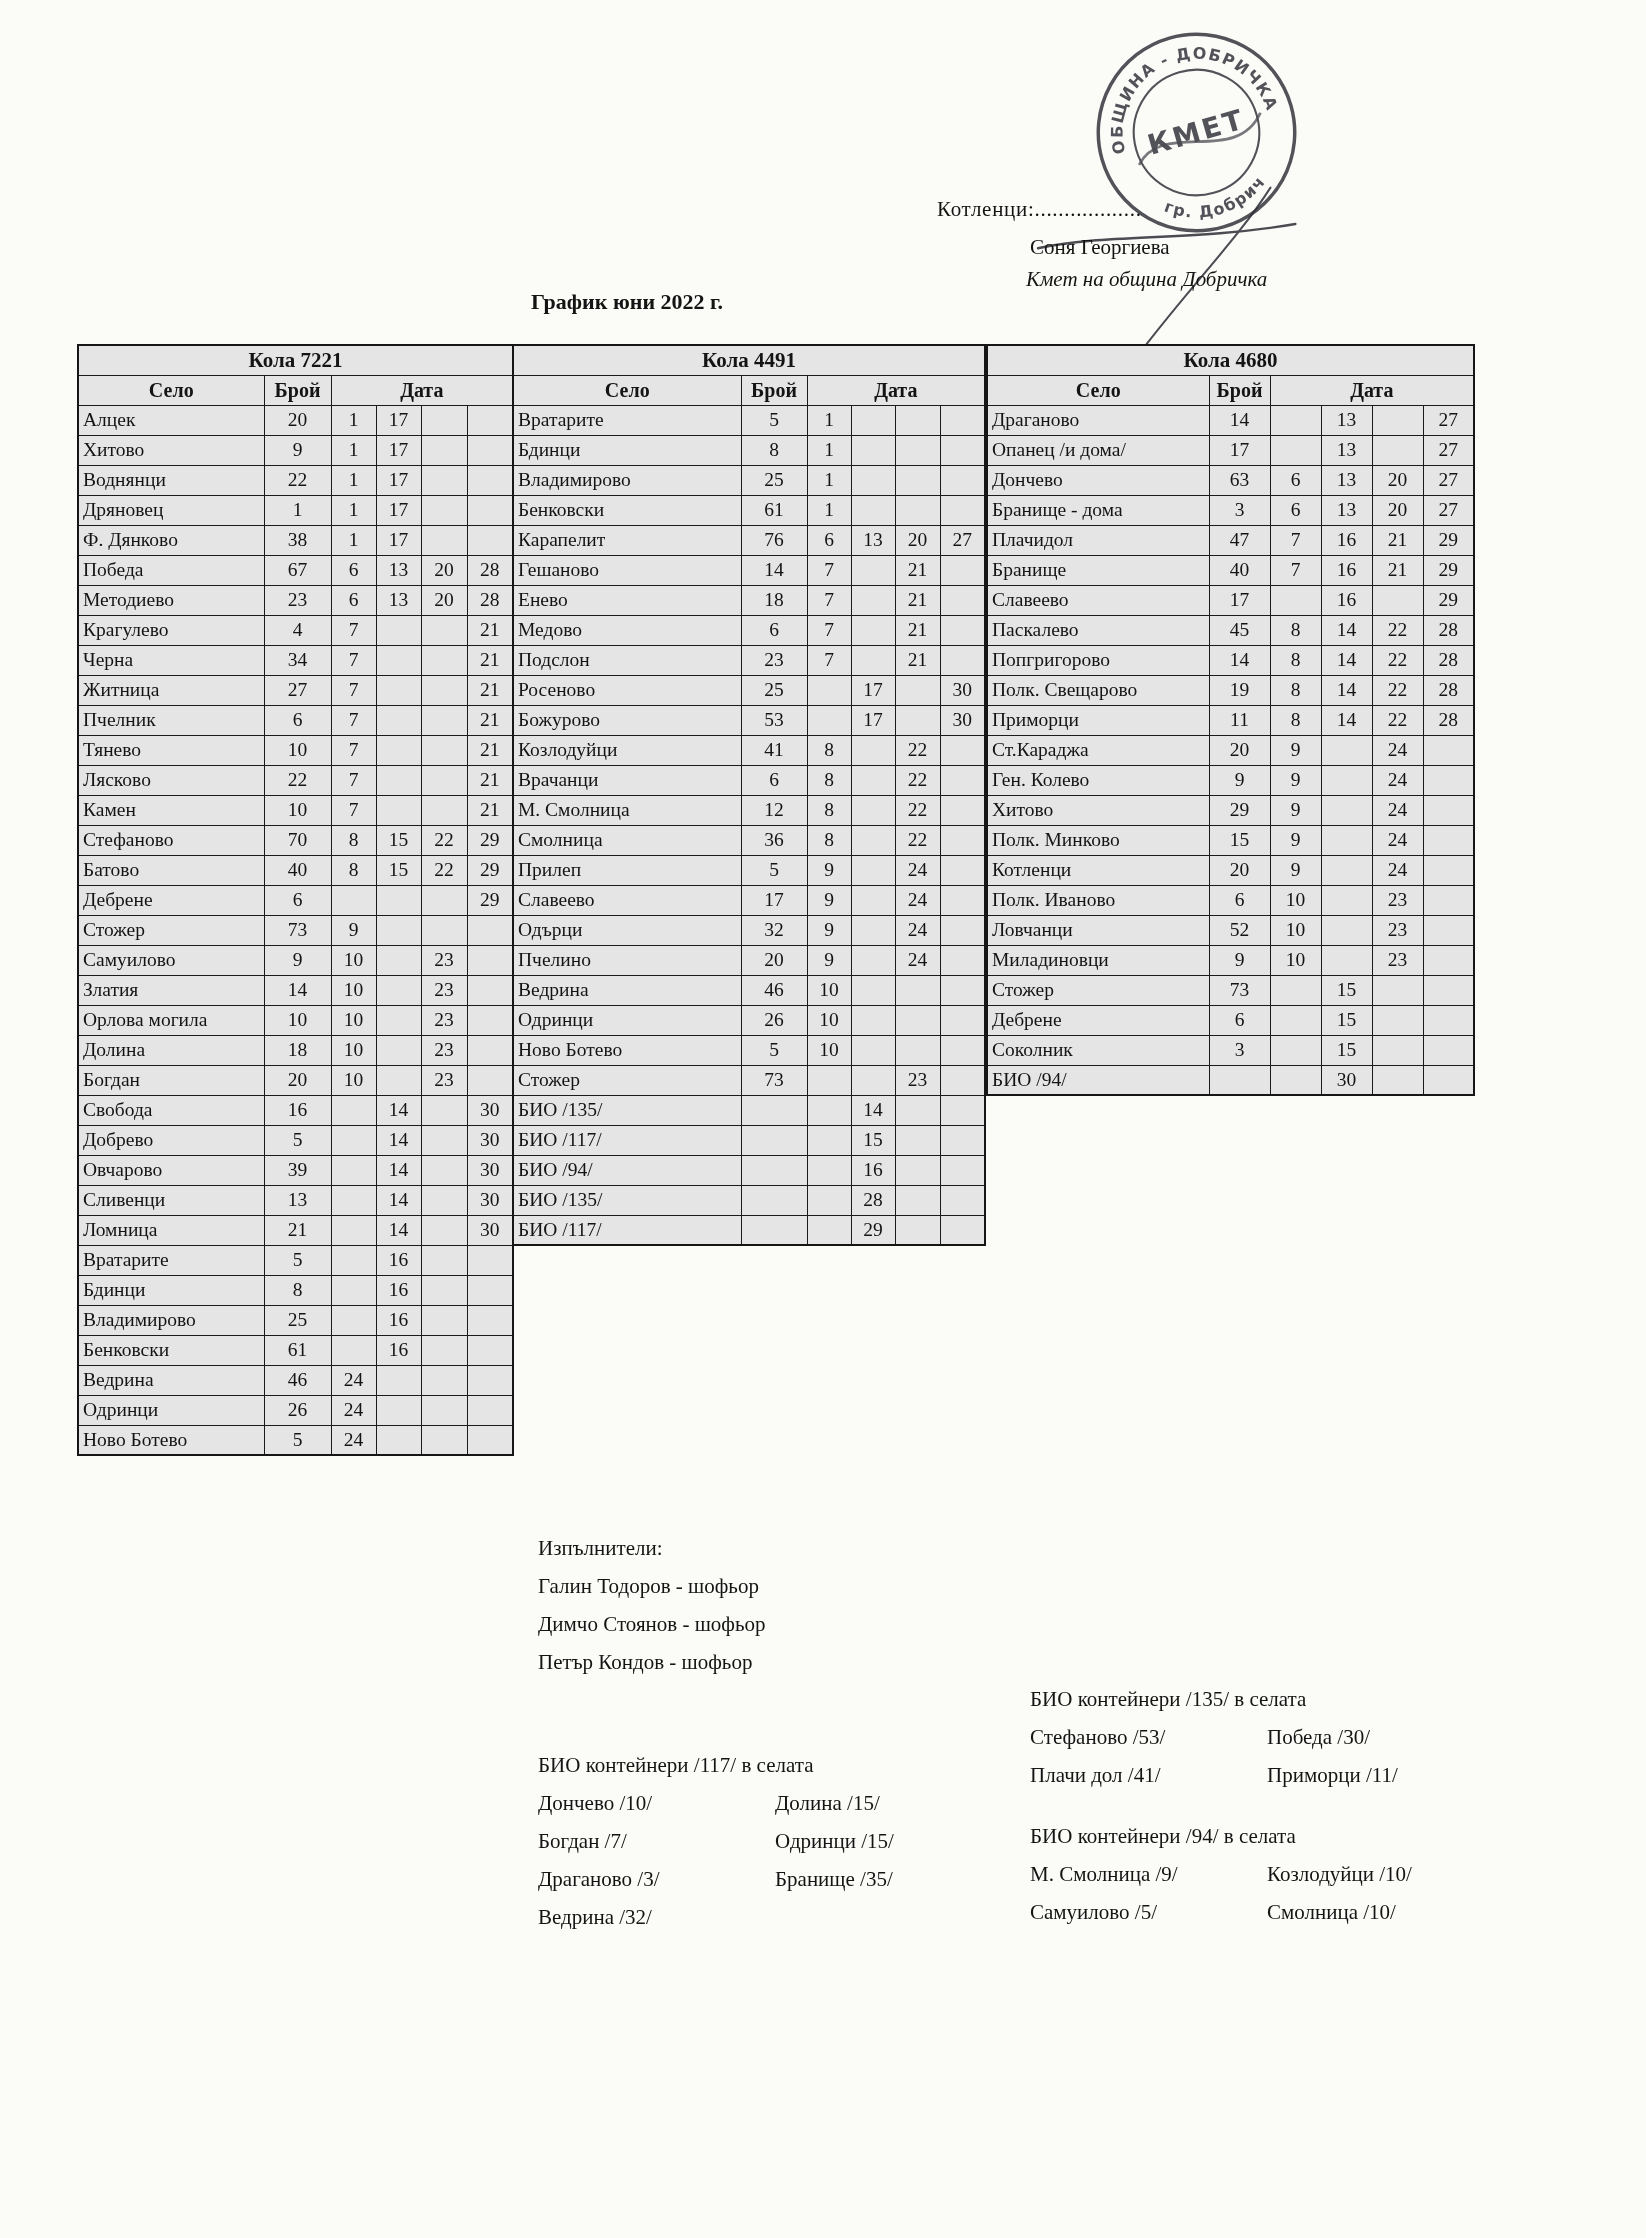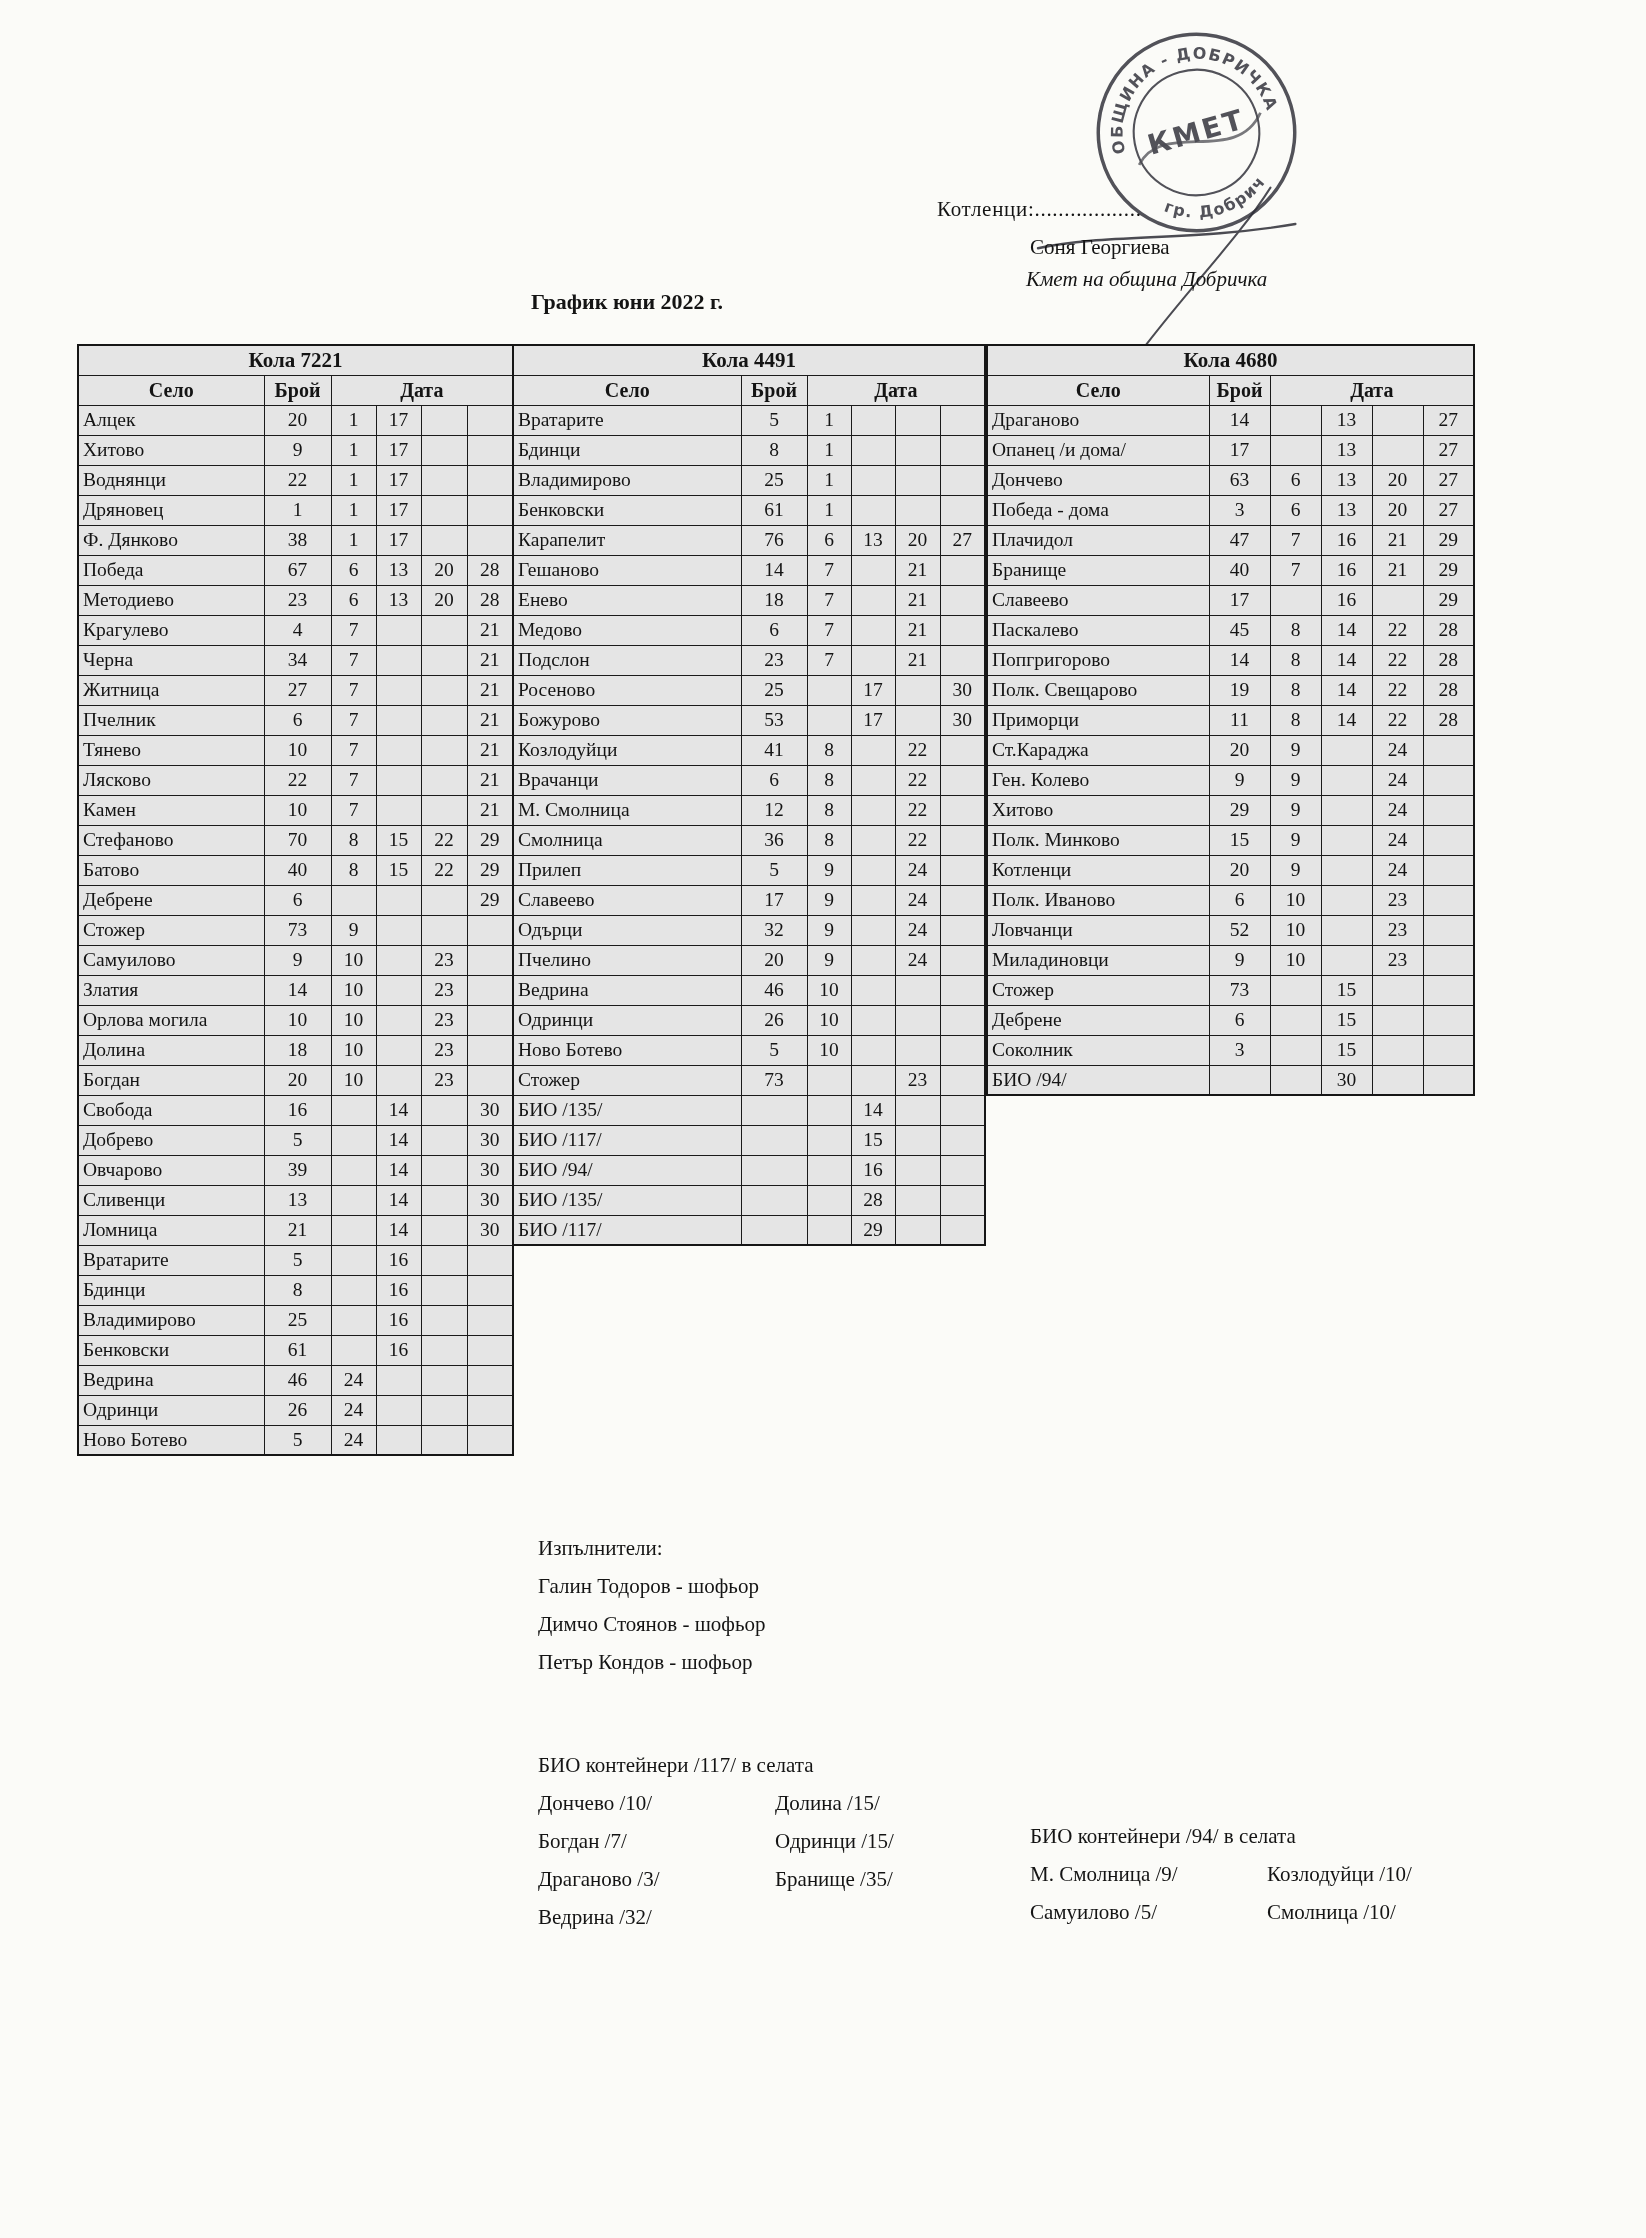--- a/index.html
+++ b/index.html
@@ -659,21 +659,21 @@
         </tr>
         <tr>
           <td class="c-village">Дончево</td>
           <td class="c-count">63</td>
           <td class="c-date">6</td>
           <td class="c-date">13</td>
           <td class="c-date">20</td>
           <td class="c-date">27</td>
         </tr>
         <tr>
-          <td class="c-village">Победа - дома</td>
+          <td class="c-village">Бранище - дома</td>
           <td class="c-count">3</td>
           <td class="c-date">6</td>
           <td class="c-date">13</td>
           <td class="c-date">20</td>
           <td class="c-date">27</td>
         </tr>
         <tr>
           <td class="c-village">Плачидол</td>
           <td class="c-count">47</td>
           <td class="c-date">7</td>
@@ -837,20 +837,25 @@
       </div>
   </div>
 
   <div class="bio b117">
       <div class="note-title">БИО контейнери /117/ в селата</div>
       <div class="note-row"><span class="note-cell">Дончево /10/</span><span class="note-cell">Долина /15/</span></div>
       <div class="note-row"><span class="note-cell">Богдан /7/</span><span class="note-cell">Одринци /15/</span></div>
       <div class="note-row"><span class="note-cell">Драганово /3/</span><span class="note-cell">Бранище /35/</span></div>
       <div class="note-row"><span class="note-cell">Ведрина /32/</span><span class="note-cell"></span></div>
     </div>
+  <div class="bio b135">
+      <div class="note-title">БИО контейнери /135/ в селата</div>
+      <div class="note-row"><span class="note-cell">Стефаново /53/</span><span class="note-cell">Победа /30/</span></div>
+      <div class="note-row"><span class="note-cell">Плачи дол /41/</span><span class="note-cell">Приморци /11/</span></div>
+    </div>
   <div class="bio b94">
       <div class="note-title">БИО контейнери /94/ в селата</div>
       <div class="note-row"><span class="note-cell">М. Смолница /9/</span><span class="note-cell">Козлодуйци /10/</span></div>
       <div class="note-row"><span class="note-cell">Самуилово /5/</span><span class="note-cell">Смолница /10/</span></div>
     </div>
 
 </div>
 
 
 </body></html>

